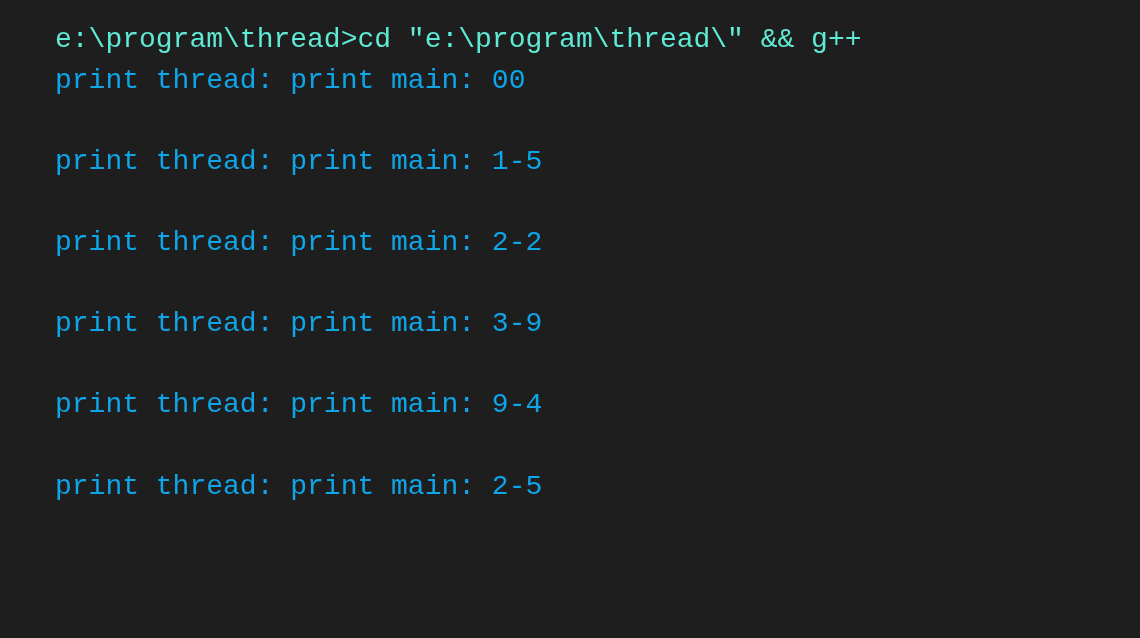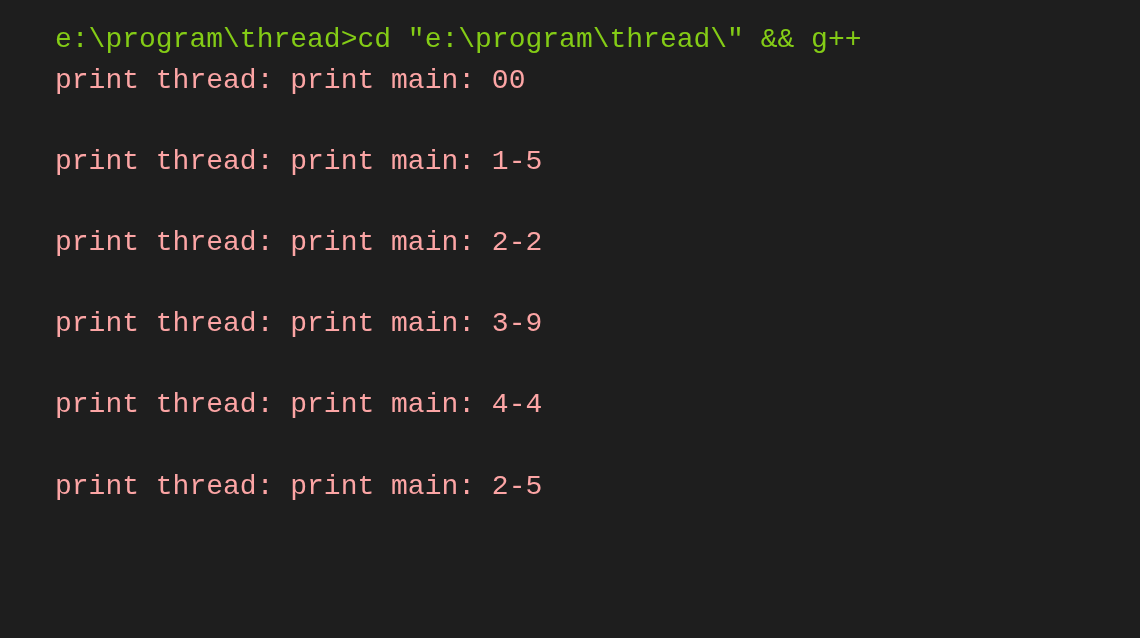--- a/index.html
+++ b/index.html
@@ -13,36 +13,36 @@
       font-family: 'Consolas', 'Courier New', monospace;
       font-size: 28px;
       padding: 20px 0 0 55px;
       width: 1140px;
       height: 638px;
       overflow: hidden;
       line-height: 1.45;
     }
     .terminal-line {
       white-space: pre;
-      color: #fca5a5;
+      color: #0ea5e9;
     }
     .prompt-line {
       white-space: nowrap;
-      color: #84cc16;
+      color: #5eead4;
     }
   </style>
 </head>
 <body>
 
 <div>
   <div class="prompt-line">e:\program\thread&gt;cd "e:\program\thread\" &amp;&amp; g++ </div>
   <div class="terminal-line">print thread: print main: 00</div>
   <div class="terminal-line">&nbsp;</div>
   <div class="terminal-line">print thread: print main: 1-5</div>
   <div class="terminal-line">&nbsp;</div>
   <div class="terminal-line">print thread: print main: 2-2</div>
   <div class="terminal-line">&nbsp;</div>
   <div class="terminal-line">print thread: print main: 3-9</div>
   <div class="terminal-line">&nbsp;</div>
-  <div class="terminal-line">print thread: print main: 4-4</div>
+  <div class="terminal-line">print thread: print main: 9-4</div>
   <div class="terminal-line">&nbsp;</div>
   <div class="terminal-line">print thread: print main: 2-5</div>
 </div>
 
 </body></html>

